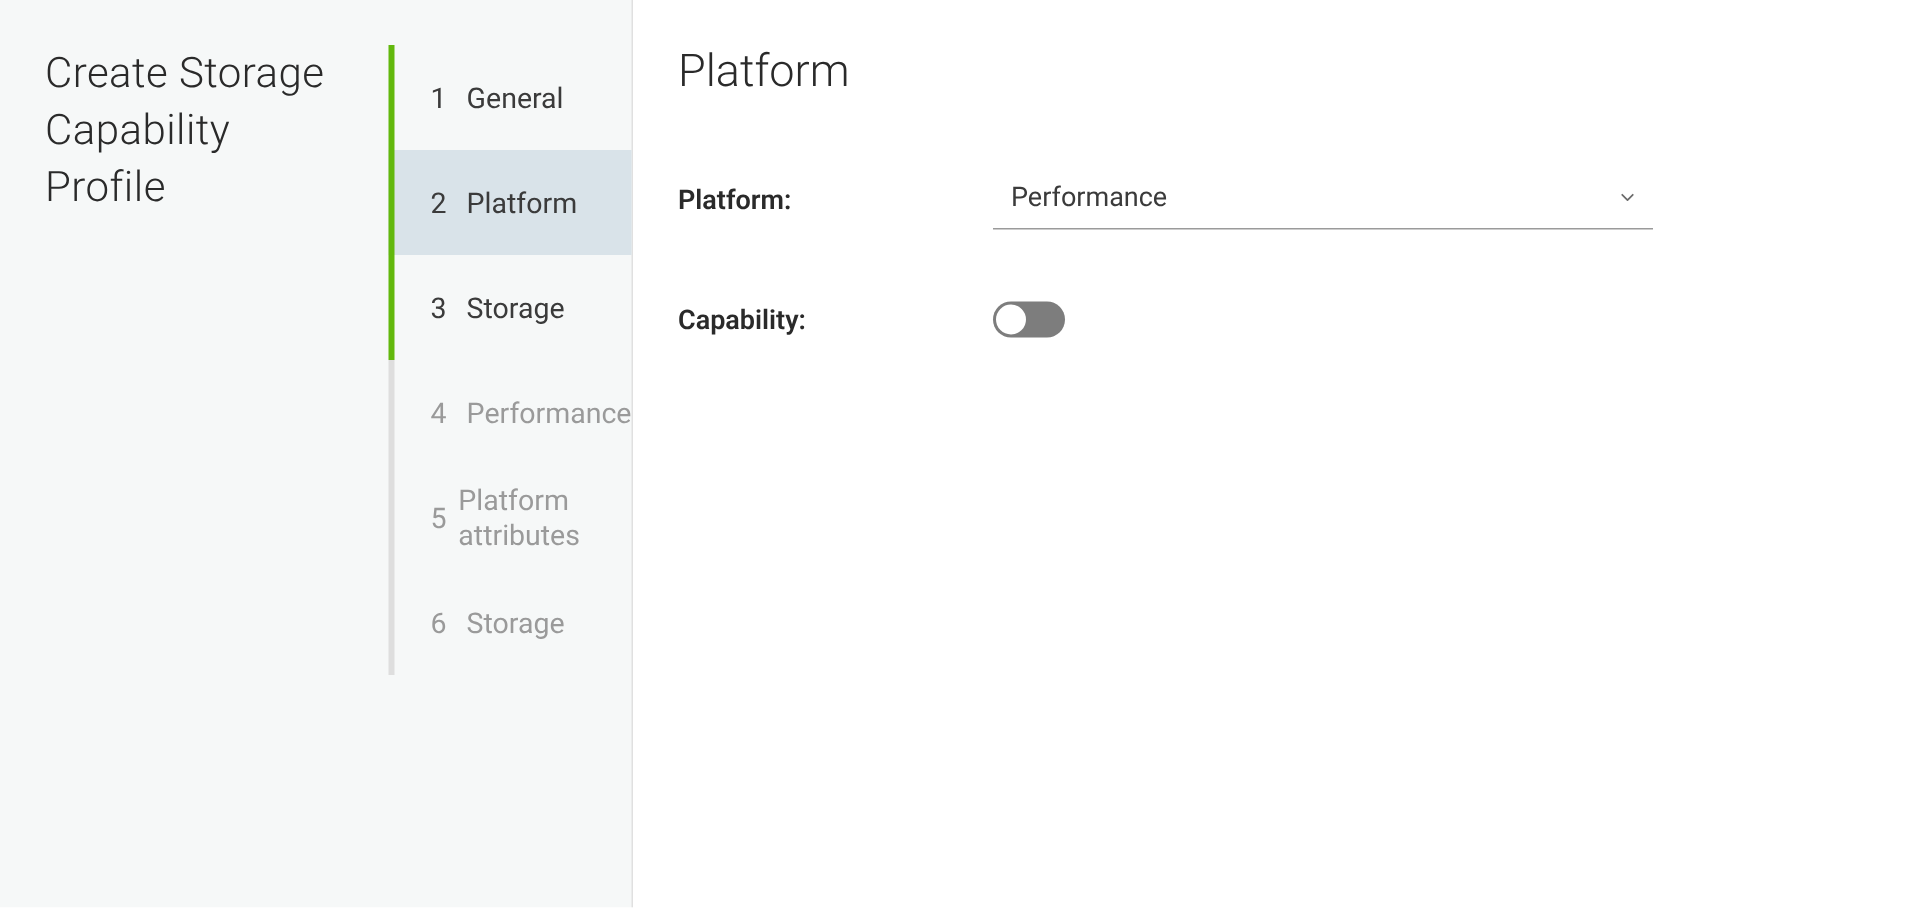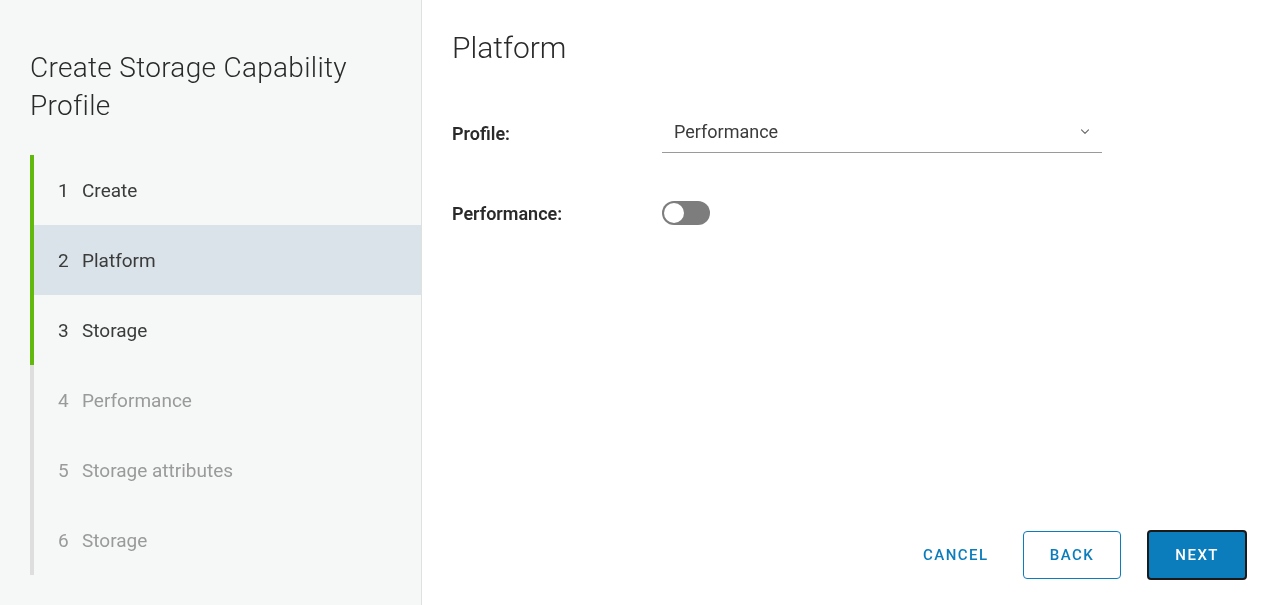--- a/index.html
+++ b/index.html
@@ -16,21 +16,20 @@
       color: #1a1a1a;
     }
     
     .sidebar {
       width: 422px;
       height: 100%;
       background: #f6f8f8;
       border-right: 1px solid #e0e0e0;
       padding: 30px 0 30px 30px;
       display: flex;
-      flex-direction: column;
       justify-content: flex-end;
     }
     .sidebar-title {
       font-size: 28px;
       font-weight: 300;
       line-height: 1.35;
       color: #2a2a2a;
       margin-bottom: 30px;
       padding-right: 30px;
       letter-spacing: 0.3px;
@@ -180,63 +179,58 @@
     }
   </style>
 </head>
 <body>
 
 <div class="sidebar">
   <h1 class="sidebar-title">Create Storage Capability Profile</h1>
   <nav class="steps">
       <div class="step completed">
         <span class="step-num">1</span>
-        <span class="step-label">Create</span>
+        <span class="step-label">General</span>
       </div>
       <div class="step active">
         <span class="step-num">2</span>
         <span class="step-label">Platform</span>
       </div>
       <div class="step completed">
         <span class="step-num">3</span>
         <span class="step-label">Storage</span>
       </div>
       <div class="step upcoming">
         <span class="step-num">4</span>
         <span class="step-label">Performance</span>
       </div>
       <div class="step upcoming">
         <span class="step-num">5</span>
-        <span class="step-label">Storage attributes</span>
+        <span class="step-label">Platform attributes</span>
       </div>
       <div class="step upcoming">
         <span class="step-num">6</span>
         <span class="step-label">Storage</span>
       </div>
     </nav>
 </div>
 
 <div class="main">
   <h2 class="page-title">Platform</h2>
 
   <div class="form">
-    <div class="form-label">Profile:</div>
+    <div class="form-label">Platform:</div>
     <div class="select-wrap">
       <div class="select-display">Performance</div>
       <span class="select-chevron">
         <svg viewBox="0 0 24 24" fill="none" stroke="#6b6b6b" stroke-width="2" stroke-linecap="round" stroke-linejoin="round">
             <polyline points="6 9 12 15 18 9"></polyline>
           </svg>
       </span>
     </div>
 
-    <div class="form-label">Performance:</div>
+    <div class="form-label">Capability:</div>
     <div class="toggle">
       <div class="toggle-knob"></div>
     </div>
   </div>
 
-  <div class="footer">
-    <button class="btn btn-text">CANCEL</button>
-    <button class="btn btn-outline">BACK</button>
-    <button class="btn btn-primary">NEXT</button>
-  </div>
 </div>
 
 </body></html>

